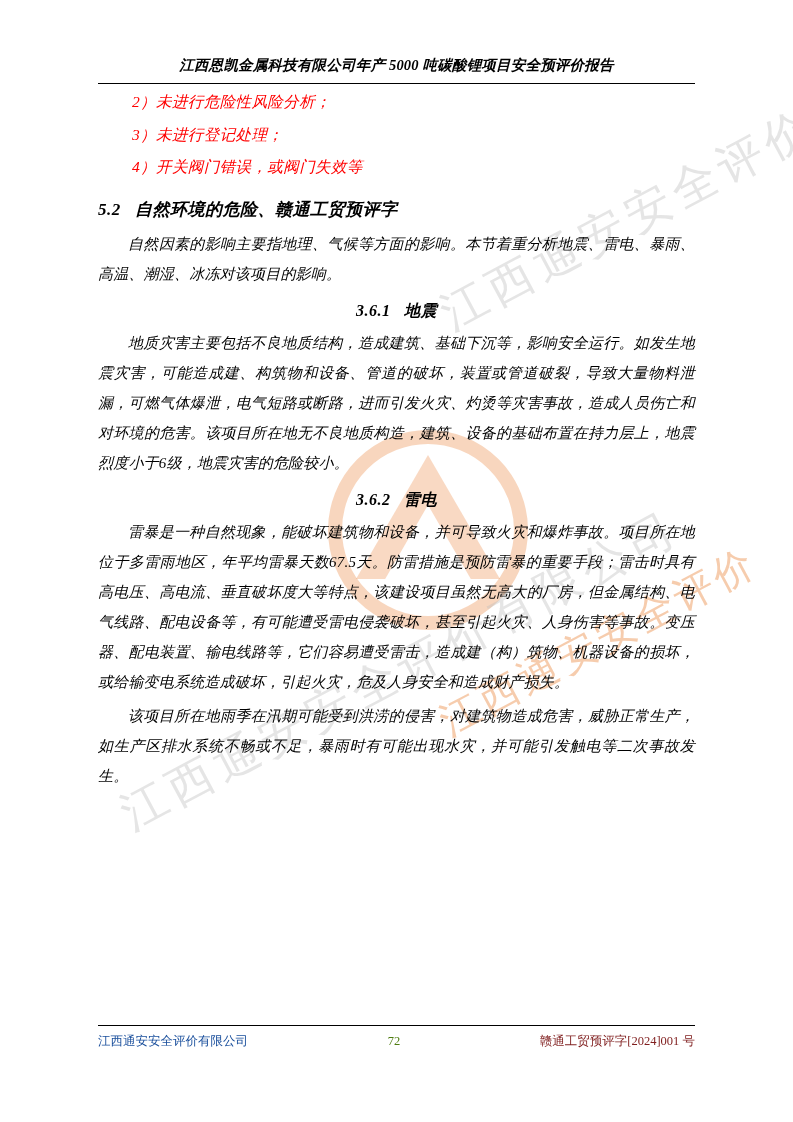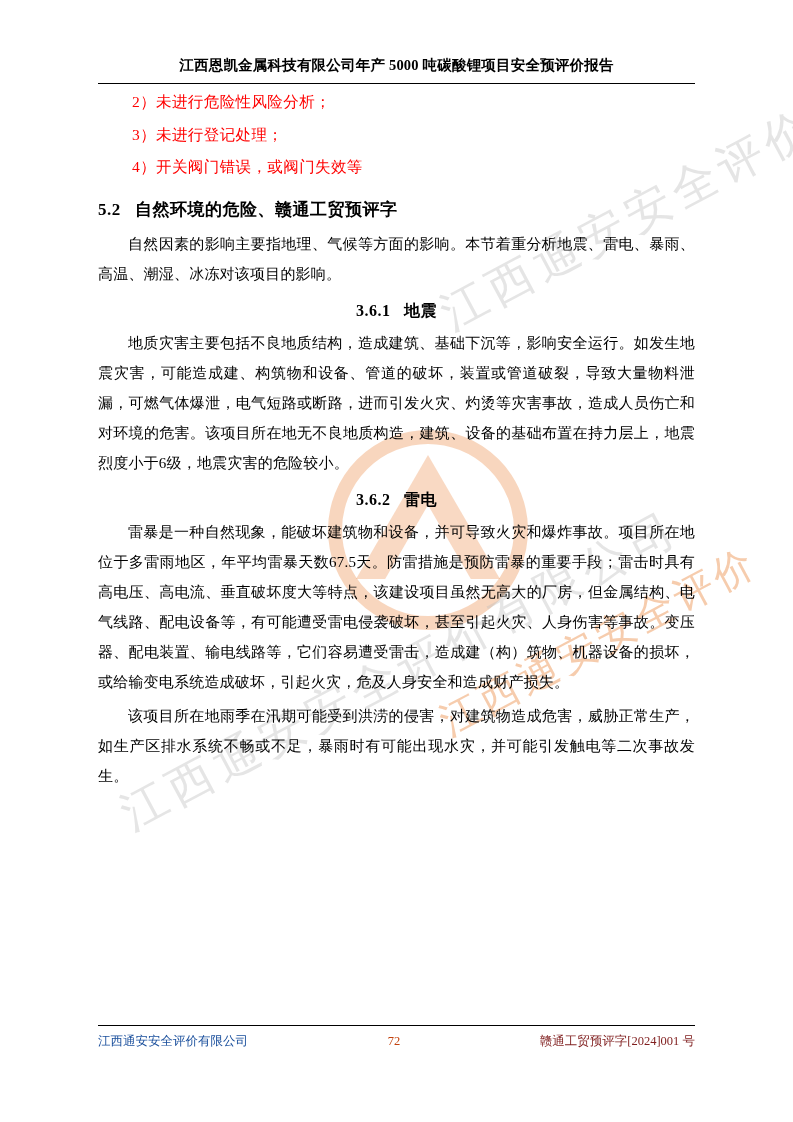--- a/index.html
+++ b/index.html
@@ -91,20 +91,21 @@
     transform-origin: left top;
     white-space: nowrap;
     font-family: "Liberation Sans", sans-serif;
   }
 
   
   .content {
     position: relative;
     z-index: 2;
     padding: 0 98px;
+    font-style: italic;
   }
   .header {
     margin-top: 56px;
     text-align: center;
     font-size: 14.5px;
     font-weight: bold;
     letter-spacing: 0.2px;
     padding-bottom: 8px;
     border-bottom: 1.4px solid #000;
     font-family: "Liberation Serif", serif;
@@ -150,21 +151,21 @@
     z-index: 2;
     border-top: 1.2px solid #000;
     padding-top: 7px;
     display: flex;
     justify-content: space-between;
     align-items: center;
     font-size: 12.5px;
     font-family: "Liberation Serif", serif;
   }
   .footer .left { color: #1a4f9c; }
-  .footer .center { color: #c2410c; }
+  .footer .center { color: #4d7c0f; }
   .footer .right { color: #7f1d1d; }
 </style>
 </head>
 <body>
 
 <div class="page">
 
   <div class="watermark">
     <div class="wm-ring"></div>
     <div class="wm-tri"></div>

